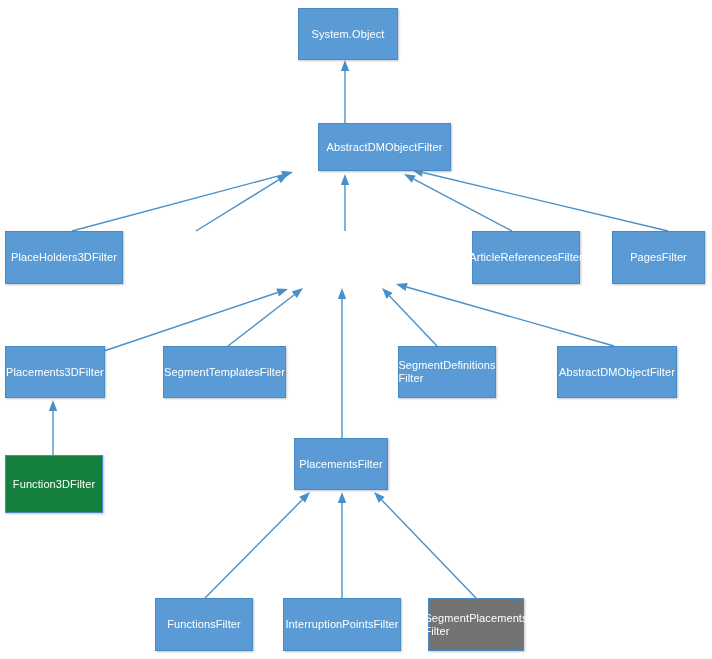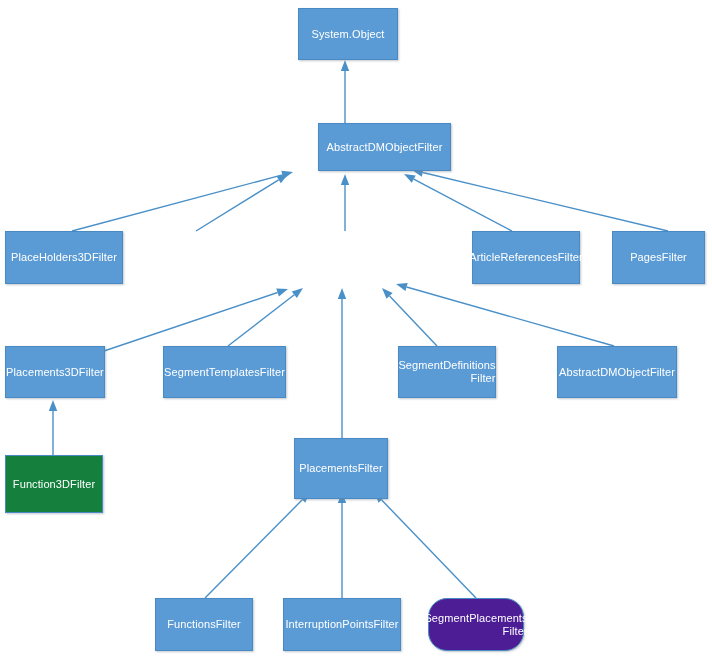--- a/index.html
+++ b/index.html
@@ -26,21 +26,21 @@
   }
   .node {
     position: absolute;
     box-sizing: border-box;
     background: #5B9BD5;
     border: 1px solid #4A8AC4;
     box-shadow: 1px 1px 2px rgba(120,130,140,0.45);
     display: flex;
     align-items: center;
     justify-content: center;
-    text-align: right;
+    text-align: left;
     color: #ffffff;
     font-size: 11px;
     line-height: 13px;
     letter-spacing: 0.1px;
     z-index: 2;
     padding: 2px 3px;
     white-space: pre-line;
   }
 </style>
 </head>
@@ -113,18 +113,18 @@
     <div class="node" style="left: 279px; top: 123px; width: 133px; height: 48px; background: rgb(91, 155, 213); border-color: rgb(74, 138, 196); color: rgb(255, 255, 255); margin-left: 39px;"><span>AbstractDMObjectFilter</span></div>
     <div class="node" style="left: 5px; top: 231px; width: 118px; height: 53px; background: rgb(91, 155, 213); border-color: rgb(74, 138, 196); color: rgb(255, 255, 255);"><span>PlaceHolders3DFilter</span></div>
     <div class="node" style="left: 612px; top: 231px; width: 93px; height: 53px; background: rgb(91, 155, 213); border-color: rgb(74, 138, 196); color: rgb(255, 255, 255);"><span>PagesFilter</span></div>
     <div class="node" style="left: 472px; top: 231px; width: 108px; height: 53px; background: rgb(91, 155, 213); border-color: rgb(74, 138, 196); color: rgb(255, 255, 255);"><span>ArticleReferencesFilter</span></div>
     <div class="node" style="left: 5px; top: 346px; width: 100px; height: 52px; background: rgb(91, 155, 213); border-color: rgb(74, 138, 196); color: rgb(255, 255, 255);"><span>Placements3DFilter</span></div>
     <div class="node" style="left: 163px; top: 346px; width: 123px; height: 52px; background: rgb(91, 155, 213); border-color: rgb(74, 138, 196); color: rgb(255, 255, 255);"><span>SegmentTemplatesFilter</span></div>
     <div class="node" style="left: 398px; top: 346px; width: 98px; height: 52px; background: rgb(91, 155, 213); border-color: rgb(74, 138, 196); color: rgb(255, 255, 255);"><span>SegmentDefinitions
 Filter</span></div>
     <div class="node" style="left: 557px; top: 346px; width: 120px; height: 52px; background: rgb(91, 155, 213); border-color: rgb(74, 138, 196); color: rgb(255, 255, 255);"><span>AbstractDMObjectFilter</span></div>
     <div class="node" style="left: 5px; top: 455px; width: 98px; height: 58px; background: #15803d; border-color: rgb(74, 138, 196); color: rgb(255, 255, 255);"><span>Function3DFilter</span></div>
-    <div class="node" style="left: 294px; top: 438px; width: 94px; height: 61px; background: rgb(91, 155, 213); border-color: rgb(74, 138, 196); color: rgb(255, 255, 255);"><span>PlacementsFilter</span></div>
+    <div class="node" style="left: 294px; top: 438px; width: 94px; height: 52px; background: rgb(91, 155, 213); border-color: rgb(74, 138, 196); color: rgb(255, 255, 255);"><span>PlacementsFilter</span></div>
     <div class="node" style="left: 155px; top: 598px; width: 98px; height: 53px; background: rgb(91, 155, 213); border-color: rgb(74, 138, 196); color: rgb(255, 255, 255);"><span>FunctionsFilter</span></div>
     <div class="node" style="left: 283px; top: 598px; width: 118px; height: 53px; background: rgb(91, 155, 213); border-color: rgb(74, 138, 196); color: rgb(255, 255, 255);"><span>InterruptionPointsFilter</span></div>
-    <div class="node" style="left: 428px; top: 598px; width: 96px; height: 53px; background: #4c1d95; border-color: rgb(74, 138, 196); color: rgb(255, 255, 255); border-radius: 19px;"><span>SegmentPlacements
+    <div class="node" style="left: 428px; top: 598px; width: 96px; height: 53px; background: #737373; border-color: rgb(74, 138, 196); color: rgb(255, 255, 255);"><span>SegmentPlacements
 Filter</span></div>
   </div>
 
 </body></html>

